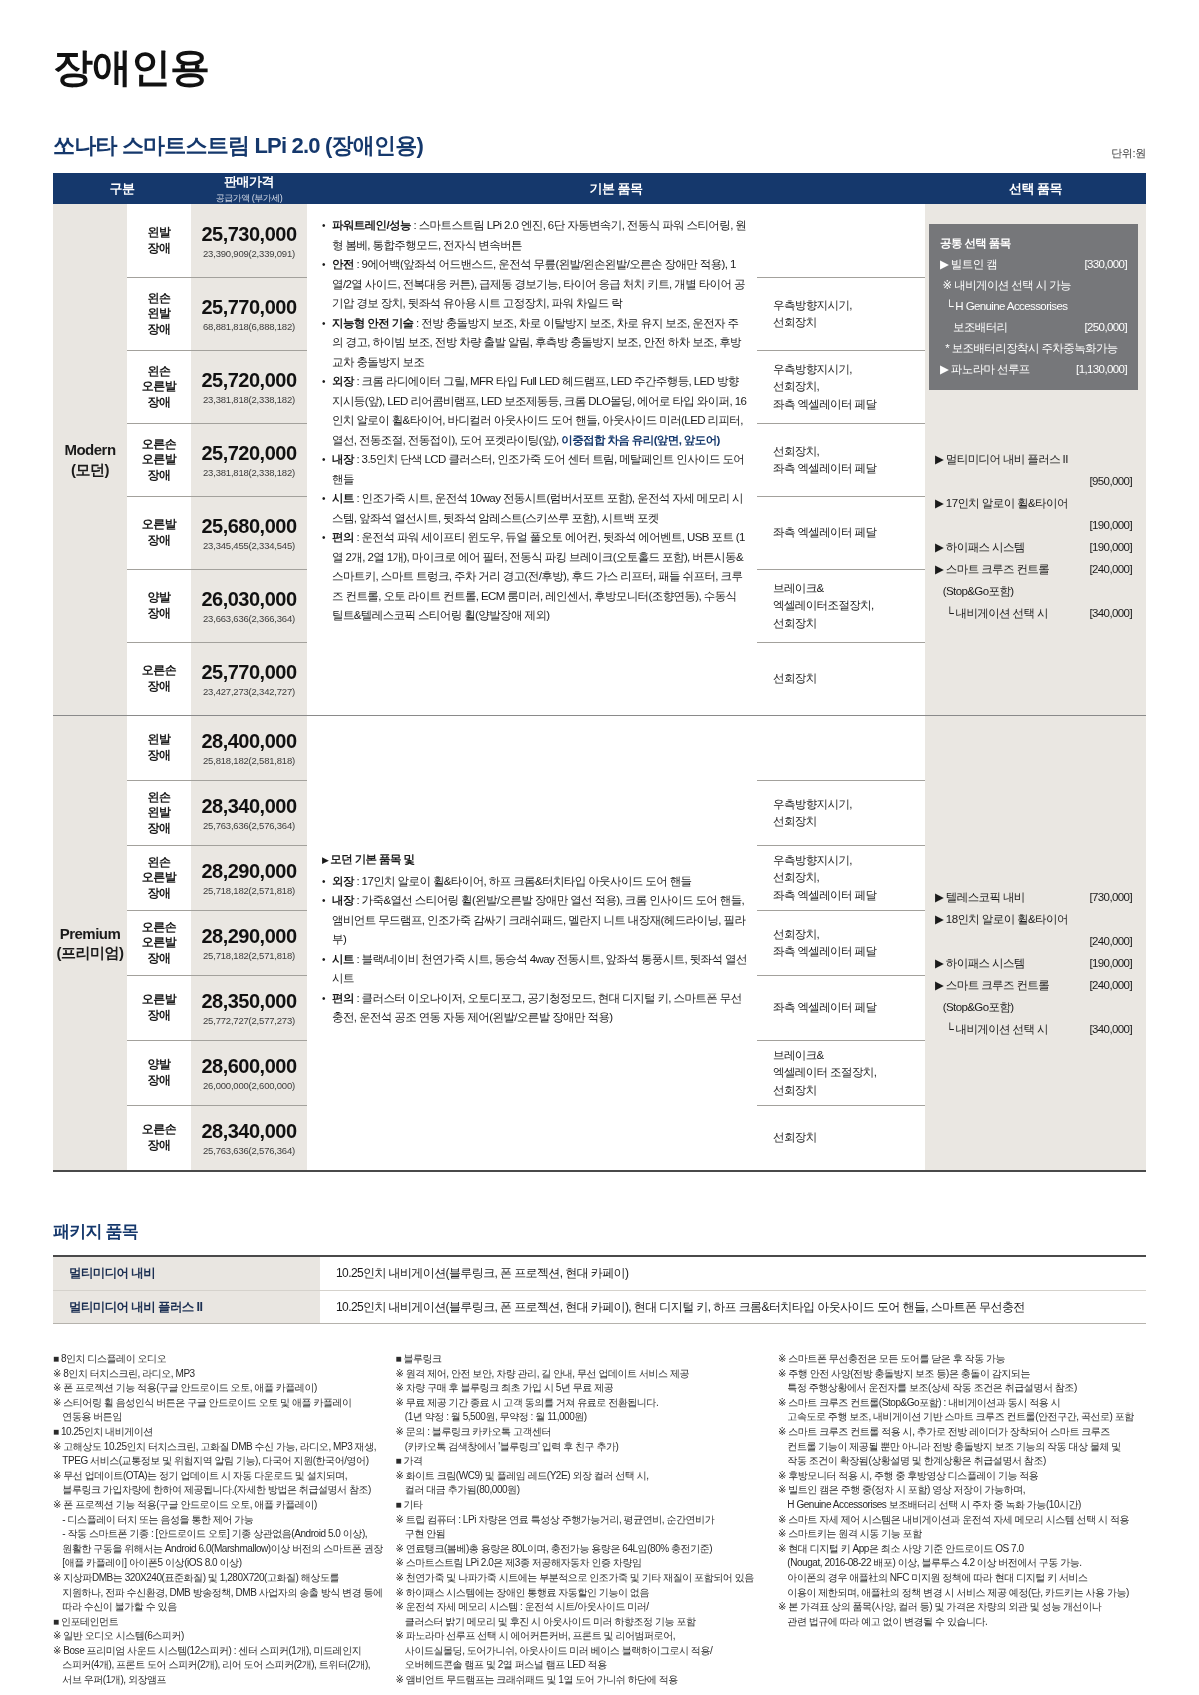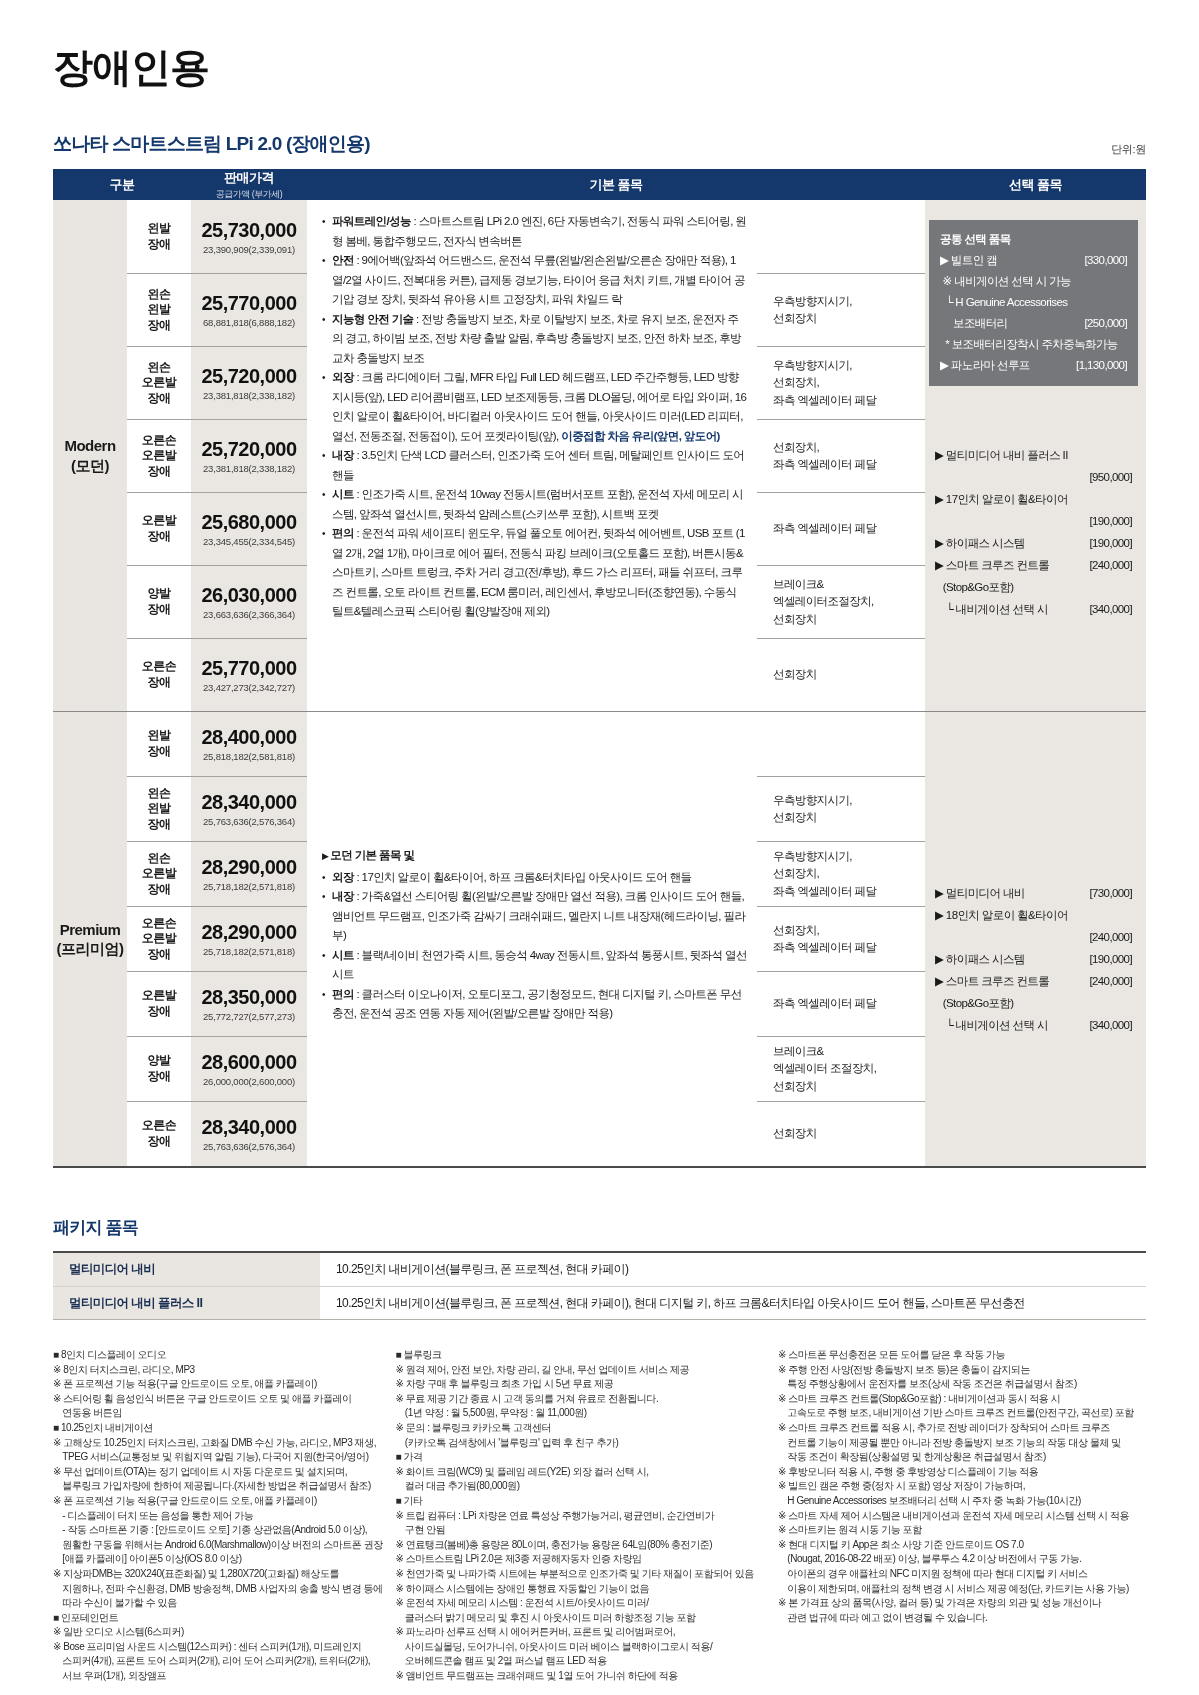--- a/index.html
+++ b/index.html
@@ -2,21 +2,21 @@
 <html><head>
 <meta charset="utf-8">
 <style>
   * { margin:0; padding:0; box-sizing:border-box; }
   html,body { background:#fff; }
   body { font-family:"Liberation Sans","DejaVu Sans",sans-serif; color:#1a1a1a; width:1199px; }
   .page { width:1199px; min-height:1695px; padding:40px 53px 24px 53px; display:flex; flex-direction:column; }
 
   h1.title { font-size:40px; font-weight:bold; letter-spacing:-1px; color:#111; }
   .subtitle-row { margin-top:36px; display:flex; justify-content:space-between; align-items:flex-end; margin-bottom:12px; }
-  .subtitle { font-size:19px; font-weight:bold; color:#15386c; letter-spacing:-0.8px; }
+  .subtitle { font-size:22px; font-weight:bold; color:#15386c; letter-spacing:-0.8px; }
   .unit { font-size:11px; color:#333; letter-spacing:-0.3px; }
 
   
   .ptable { display:grid; width:1093px;
     grid-template-columns:74px 64px 116px 450px 168px 221px;
     grid-template-rows:31px repeat(7,73px) repeat(7,65px);
     border-bottom:2px solid #4a4a4a; }
   .hcell { background:#15386c; color:#fff; font-size:13px; font-weight:bold;
     display:flex; flex-direction:column; align-items:center; justify-content:center; letter-spacing:-0.5px; }
   .hcell .hsub { font-size:9px; font-weight:normal; color:#d8dde8; margin-top:1px; }
@@ -322,21 +322,21 @@
       <div class="basic-head">모던 기본 품목 및</div>
       <div class="bullet"><span class="b-label">외장</span><span> : 17인치 알로이 휠&amp;타이어, 하프 크롬&amp;터치타입 아웃사이드 도어 핸들</span></div>
       <div class="bullet"><span class="b-label">내장</span><span> : 가죽&amp;열선 스티어링 휠(왼발/오른발 장애만 열선 적용), 크롬 인사이드 도어 핸들, 앰비언트 무드램프, 인조가죽 감싸기 크래쉬패드, 멜란지 니트 내장재(헤드라이닝, 필라부)</span></div>
       <div class="bullet"><span class="b-label">시트</span><span> : 블랙/네이비 천연가죽 시트, 동승석 4way 전동시트, 앞좌석 통풍시트, 뒷좌석 열선시트</span></div>
       <div class="bullet"><span class="b-label">편의</span><span> : 클러스터 이오나이저, 오토디포그, 공기청정모드, 현대 디지털 키, 스마트폰 무선충전, 운전석 공조 연동 자동 제어(왼발/오른발 장애만 적용)</span></div>
     </div>
 
     <div class="cell selc tdiv" style="grid-area:9/6/16/7">
       <div class="optlist premium">
         <div class="optline">
-            <span class="ol">▶ 멀티미디어 내비</span>
+            <span class="ol">▶ 텔레스코픽 내비</span>
             <span class="op">[730,000]</span>
           </div>
         <div class="optline">
             <span class="ol">▶ 18인치 알로이 휠&amp;타이어</span>
             <span class="op"></span>
           </div>
         <div class="optline">
             <span class="ol"></span>
             <span class="op">[240,000]</span>
           </div>

